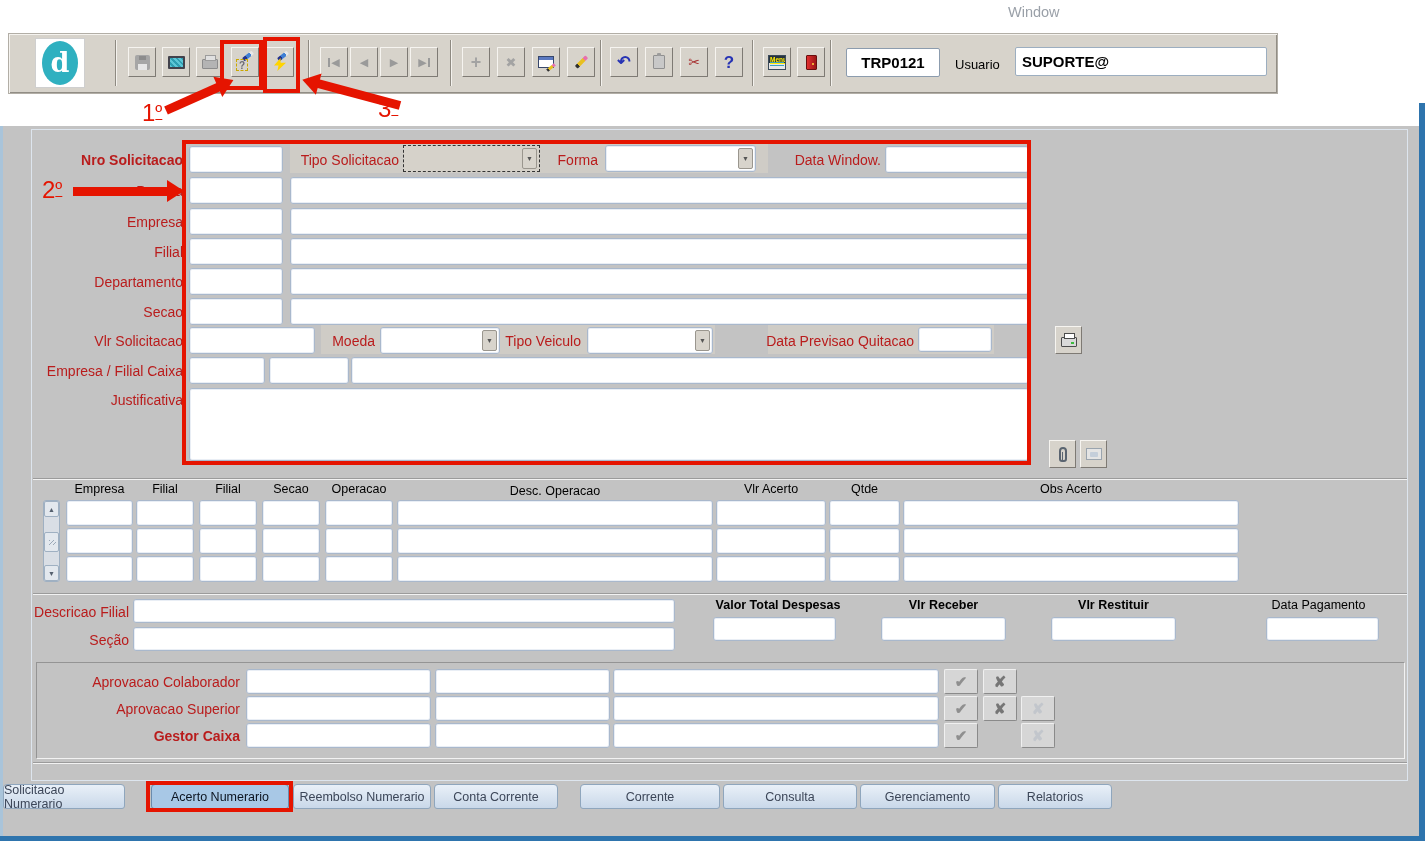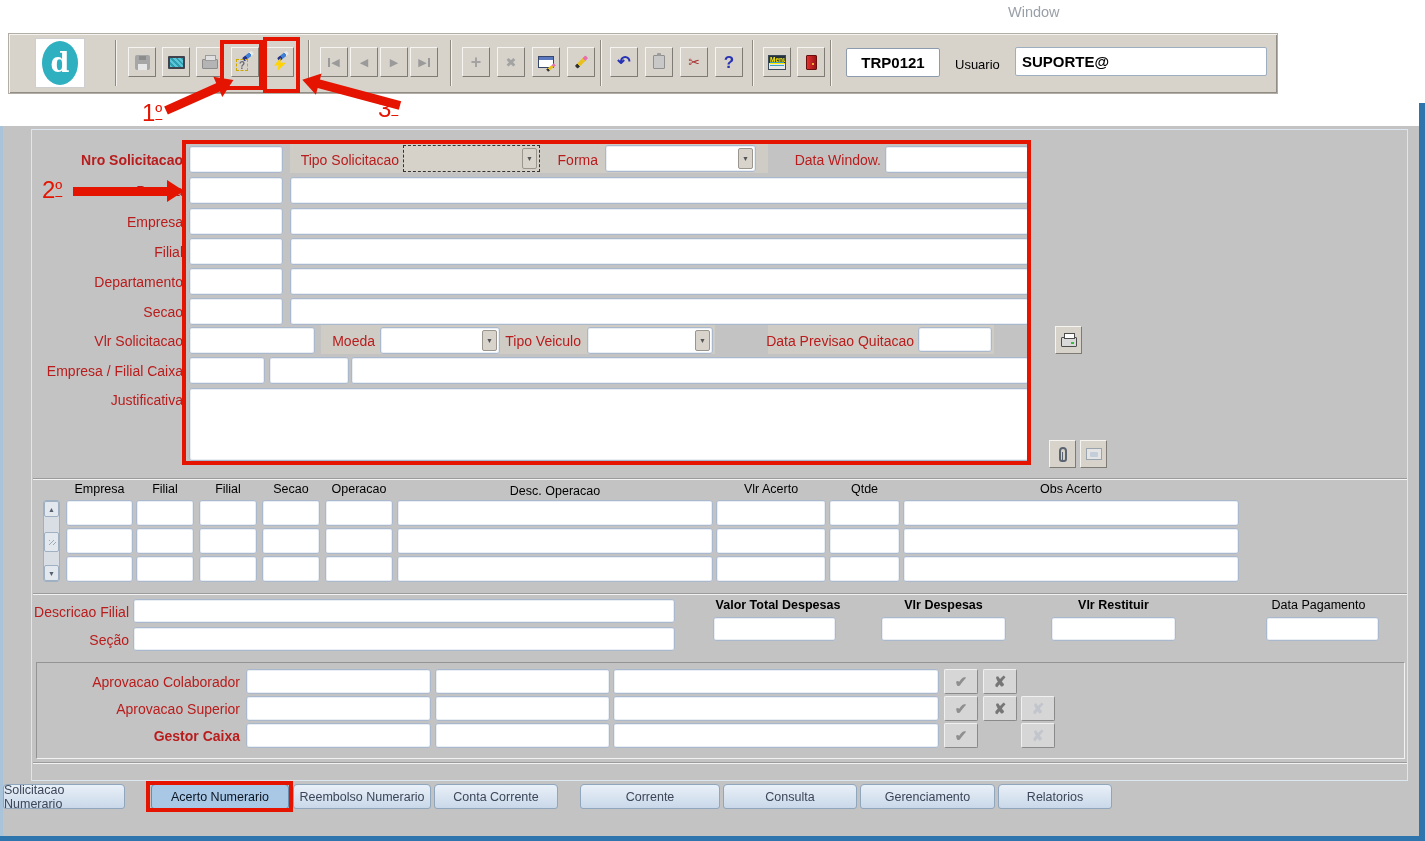--- a/index.html
+++ b/index.html
@@ -384,21 +384,21 @@
         <input class="fld cell c9" style="">
     </div>
 
     <div class="lbl" style="left:0px; top:478px; width:126px">Descricao Filial</div>
     <input class="fld" style="left: 130px; top: 473px; width: 542px; height: 24px;">
     <div class="lbl" style="left:0px; top:506px; width:126px">Seção</div>
     <input class="fld" style="left: 130px; top: 501px; width: 542px; height: 24px;">
 
     <div class="lblc b" style="left:700px; top:472px; width:150px">Valor Total Despesas</div>
     <input class="fld" style="left: 710px; top: 491px; width: 123px; height: 24px;">
-    <div class="lblc b" style="left:878px; top:472px; width:125px">Vlr Despesas</div>
+    <div class="lblc b" style="left:878px; top:472px; width:125px">Vlr Receber</div>
     <input class="fld" style="left: 878px; top: 491px; width: 125px; height: 24px;">
     <div class="lblc b" style="left:1048px; top:472px; width:125px">Vlr Restituir</div>
     <input class="fld" style="left: 1048px; top: 491px; width: 125px; height: 24px;">
     <div class="lblc" style="left:1253px; top:472px; width:125px">Data Pagamento</div>
     <input class="fld" style="left: 1263px; top: 491px; width: 113px; height: 24px;">
 
     <div class="approval-panel" style="top:536px"></div>
 
     <div class="lbl" style="left:60px; top:548px; width:177px">Aprovacao Colaborador</div>
     <input class="fld" style="left: 243px; top: 543px; width: 185px; height: 25px;">

